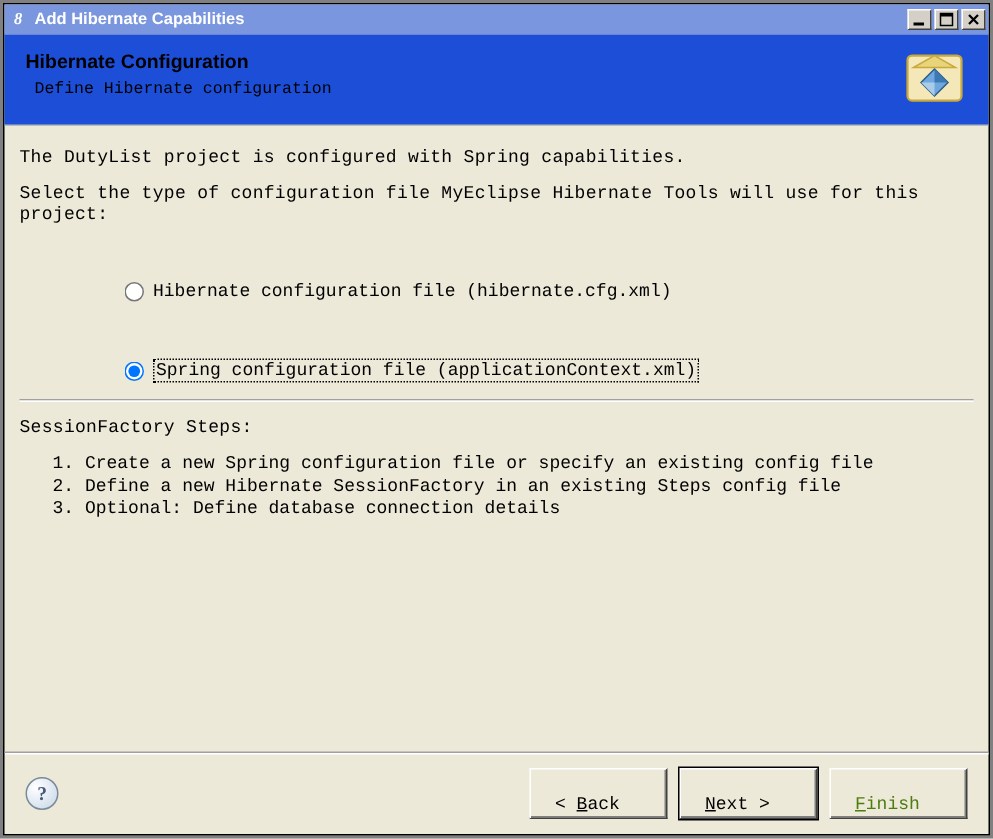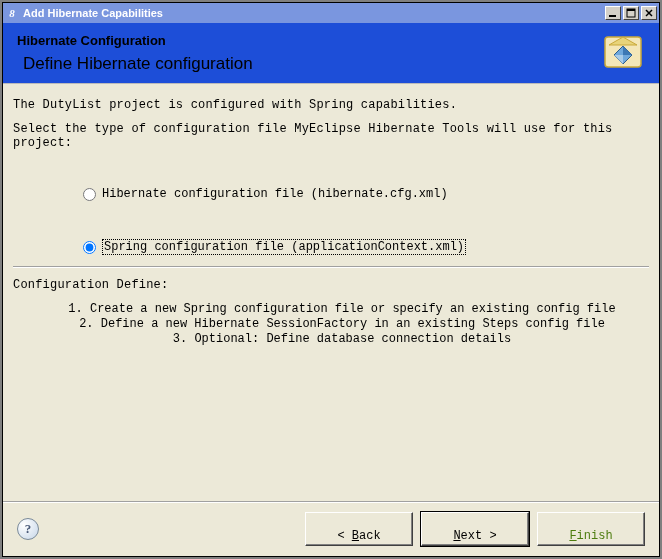--- a/index.html
+++ b/index.html
@@ -69,22 +69,22 @@
     }
     .header-text { flex: 1; }
     .header-title {
       font-family: Tahoma, sans-serif;
       font-size: 13px;
       font-weight: bold;
       color: #000;
       margin-bottom: 6px;
     }
     .header-sub {
-      font-family: Liberation Sans, sans-serif;
-      font-size: 17px;
+      font-family: Liberation Mono, monospace;
+      font-size: 11px;
       color: #000;
       margin-left: 6px;
     }
     .header-icon {
       width: 44px;
       height: 44px;
       margin-left: 10px;
       margin-top: -2px;
     }
     .content {
@@ -116,21 +116,20 @@
       border: none;
       border-top: 1px solid #A0A0A0;
       border-bottom: 1px solid #fff;
       margin: 2px 0 10px 0;
     }
     .steps-title { margin-bottom: 10px; }
     .steps {
       margin-left: 22px;
       list-style: none;
       counter-reset: step;
-      text-align: center;
     }
     .steps li {
       counter-increment: step;
       margin-bottom: 1px;
     }
     .steps li::before {
       content: counter(step) ". ";
     }
     .button-bar {
       border-top: 1px solid #A0A0A0;
@@ -149,32 +148,32 @@
       align-items: center;
       justify-content: center;
       color: #4a5a78;
       font-family: Georgia, serif;
       font-weight: bold;
       font-size: 13px;
       cursor: pointer;
     }
     .button-bar .spacer { flex: 1; }
     .wiz-btn {
-      width: 108px;
+      width: 92px;
       height: 23px;
       margin-left: 8px;
       background: #ECE9D8;
       border: 1px solid #404040;
       border-top-color: #fff;
       border-left-color: #fff;
       box-shadow: inset -1px -1px 0 #808080, inset 1px 1px 0 #ECE9D8;
       font-family: "SimSun", "Courier New", monospace;
       font-size: 12px;
       cursor: pointer;
-      text-align: center;
+      text-align: left;
       padding: 16px;
     }
     .wiz-btn.default {
       outline: 1px solid #000;
     }
     .wiz-btn:disabled {
       color: #4d7c0f;
       cursor: default;
     }
     .wiz-btn .mnemonic { text-decoration: underline; }
@@ -235,21 +234,21 @@
         <label for="r1">Hibernate configuration file (hibernate.cfg.xml)</label>
       </div>
       <div class="radio-row selected">
         <input type="radio" name="cfg" id="r2" checked="" style="">
         <label for="r2">Spring configuration file (applicationContext.xml)</label>
       </div>
     </div>
 
     <hr class="hr">
 
-    <p class="steps-title">Configuration Define:</p>
+    <p class="steps-title">SessionFactory Steps:</p>
     <ol class="steps">
       <li>Create a new Spring configuration file or specify an existing config file</li>
       <li>Define a new Hibernate SessionFactory in an existing Steps config file</li>
       <li>Optional: Define database connection details</li>
     </ol>
   </div>
 
   <div class="button-bar">
     <span class="help-btn">?</span>
     <span class="spacer"></span>

